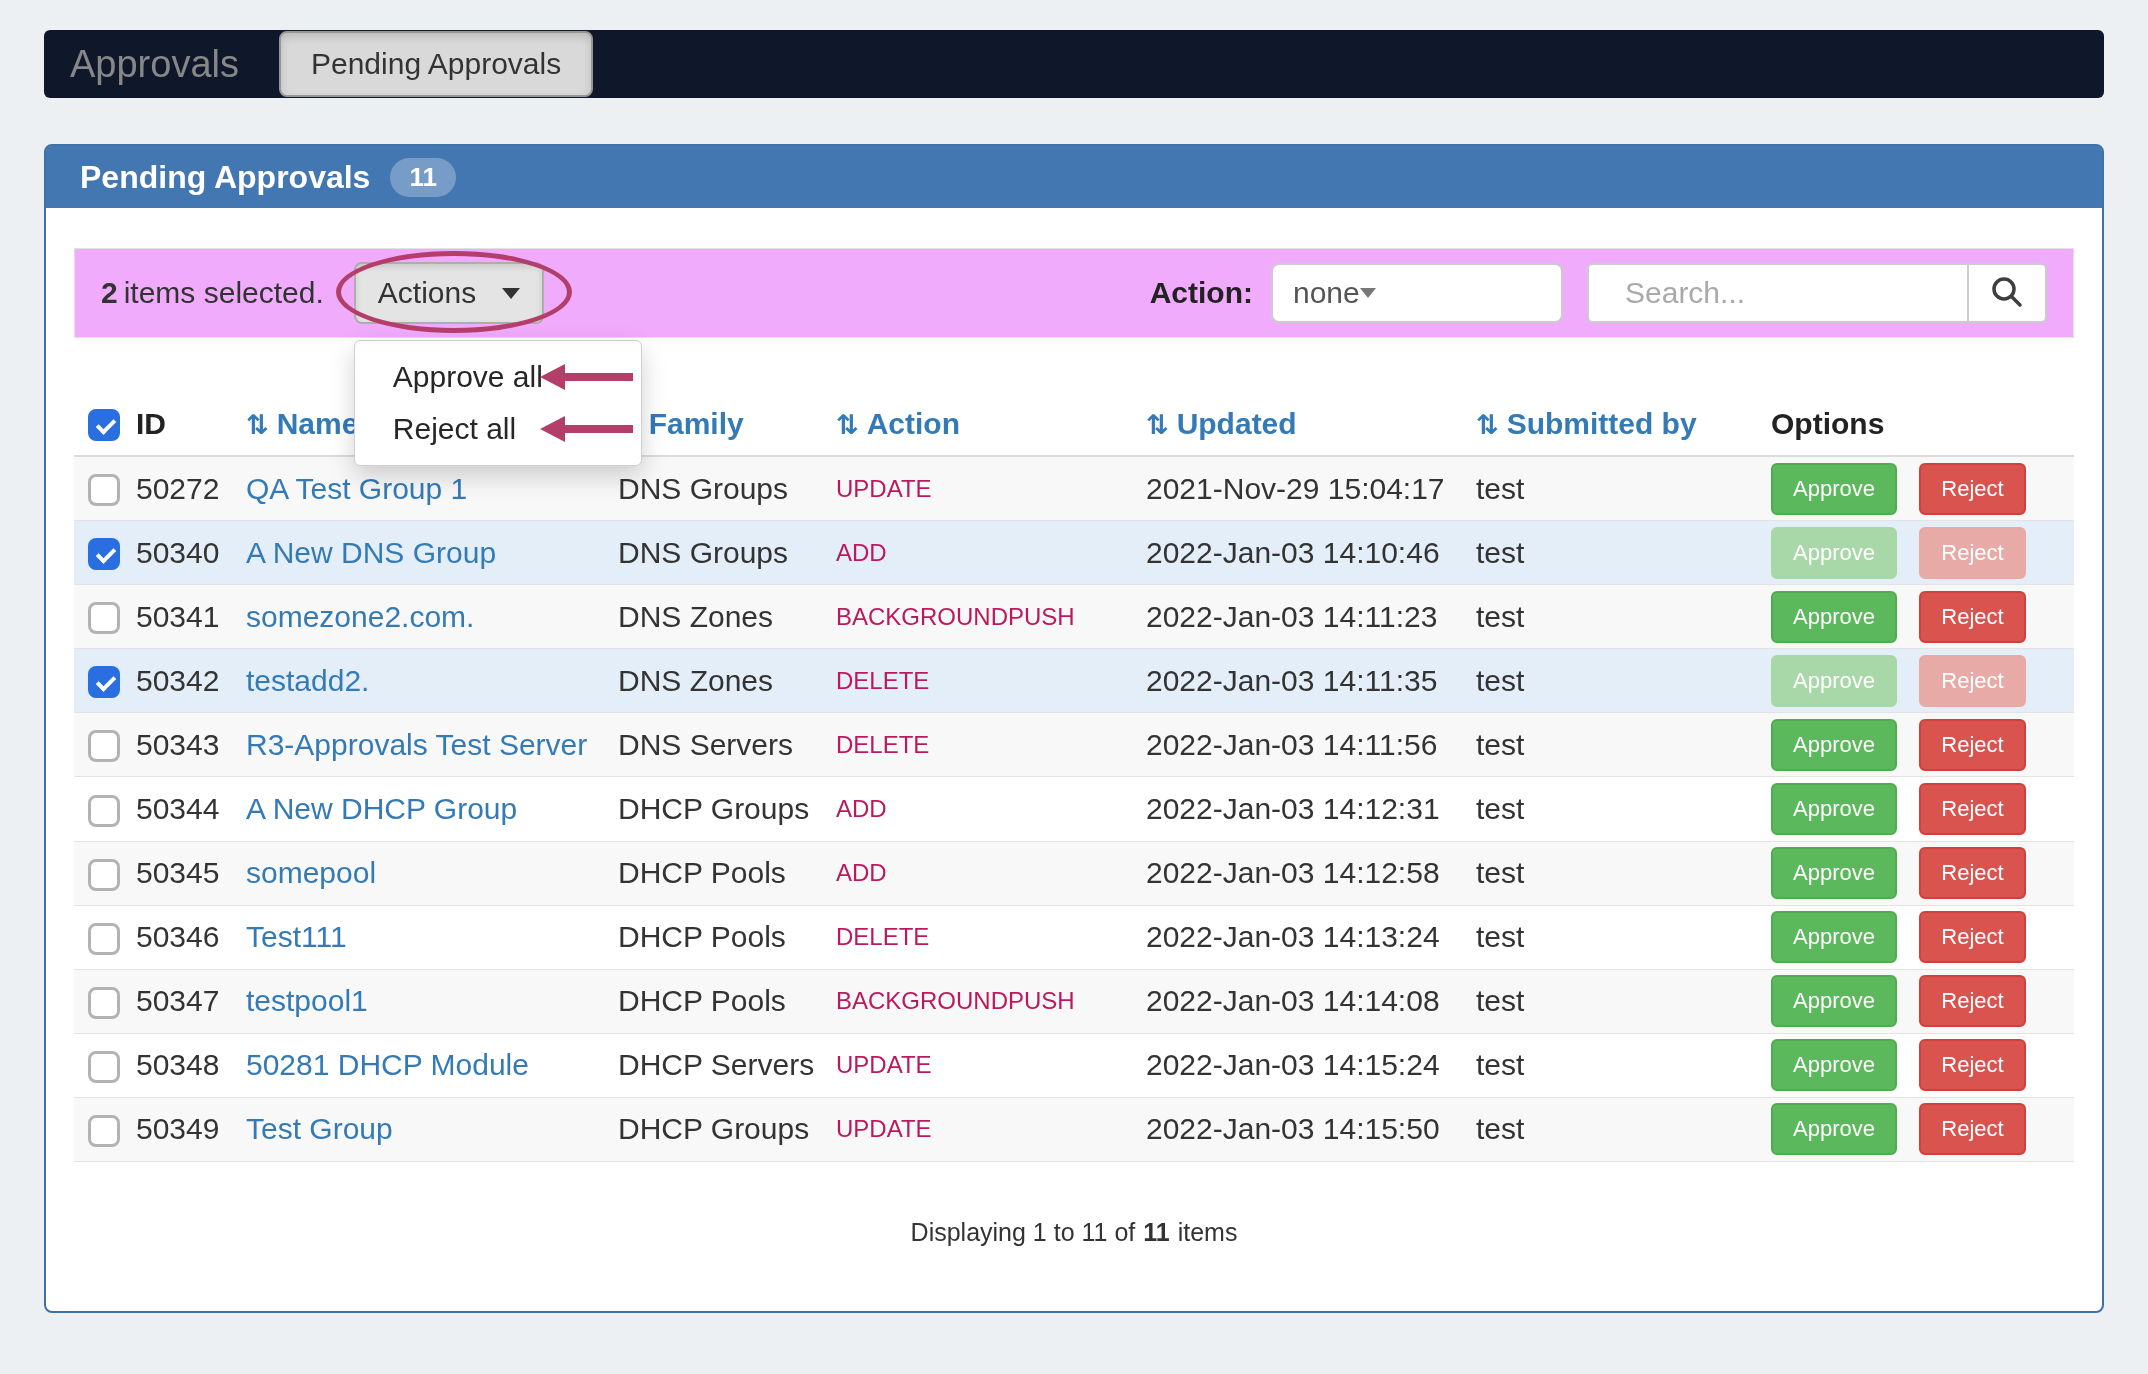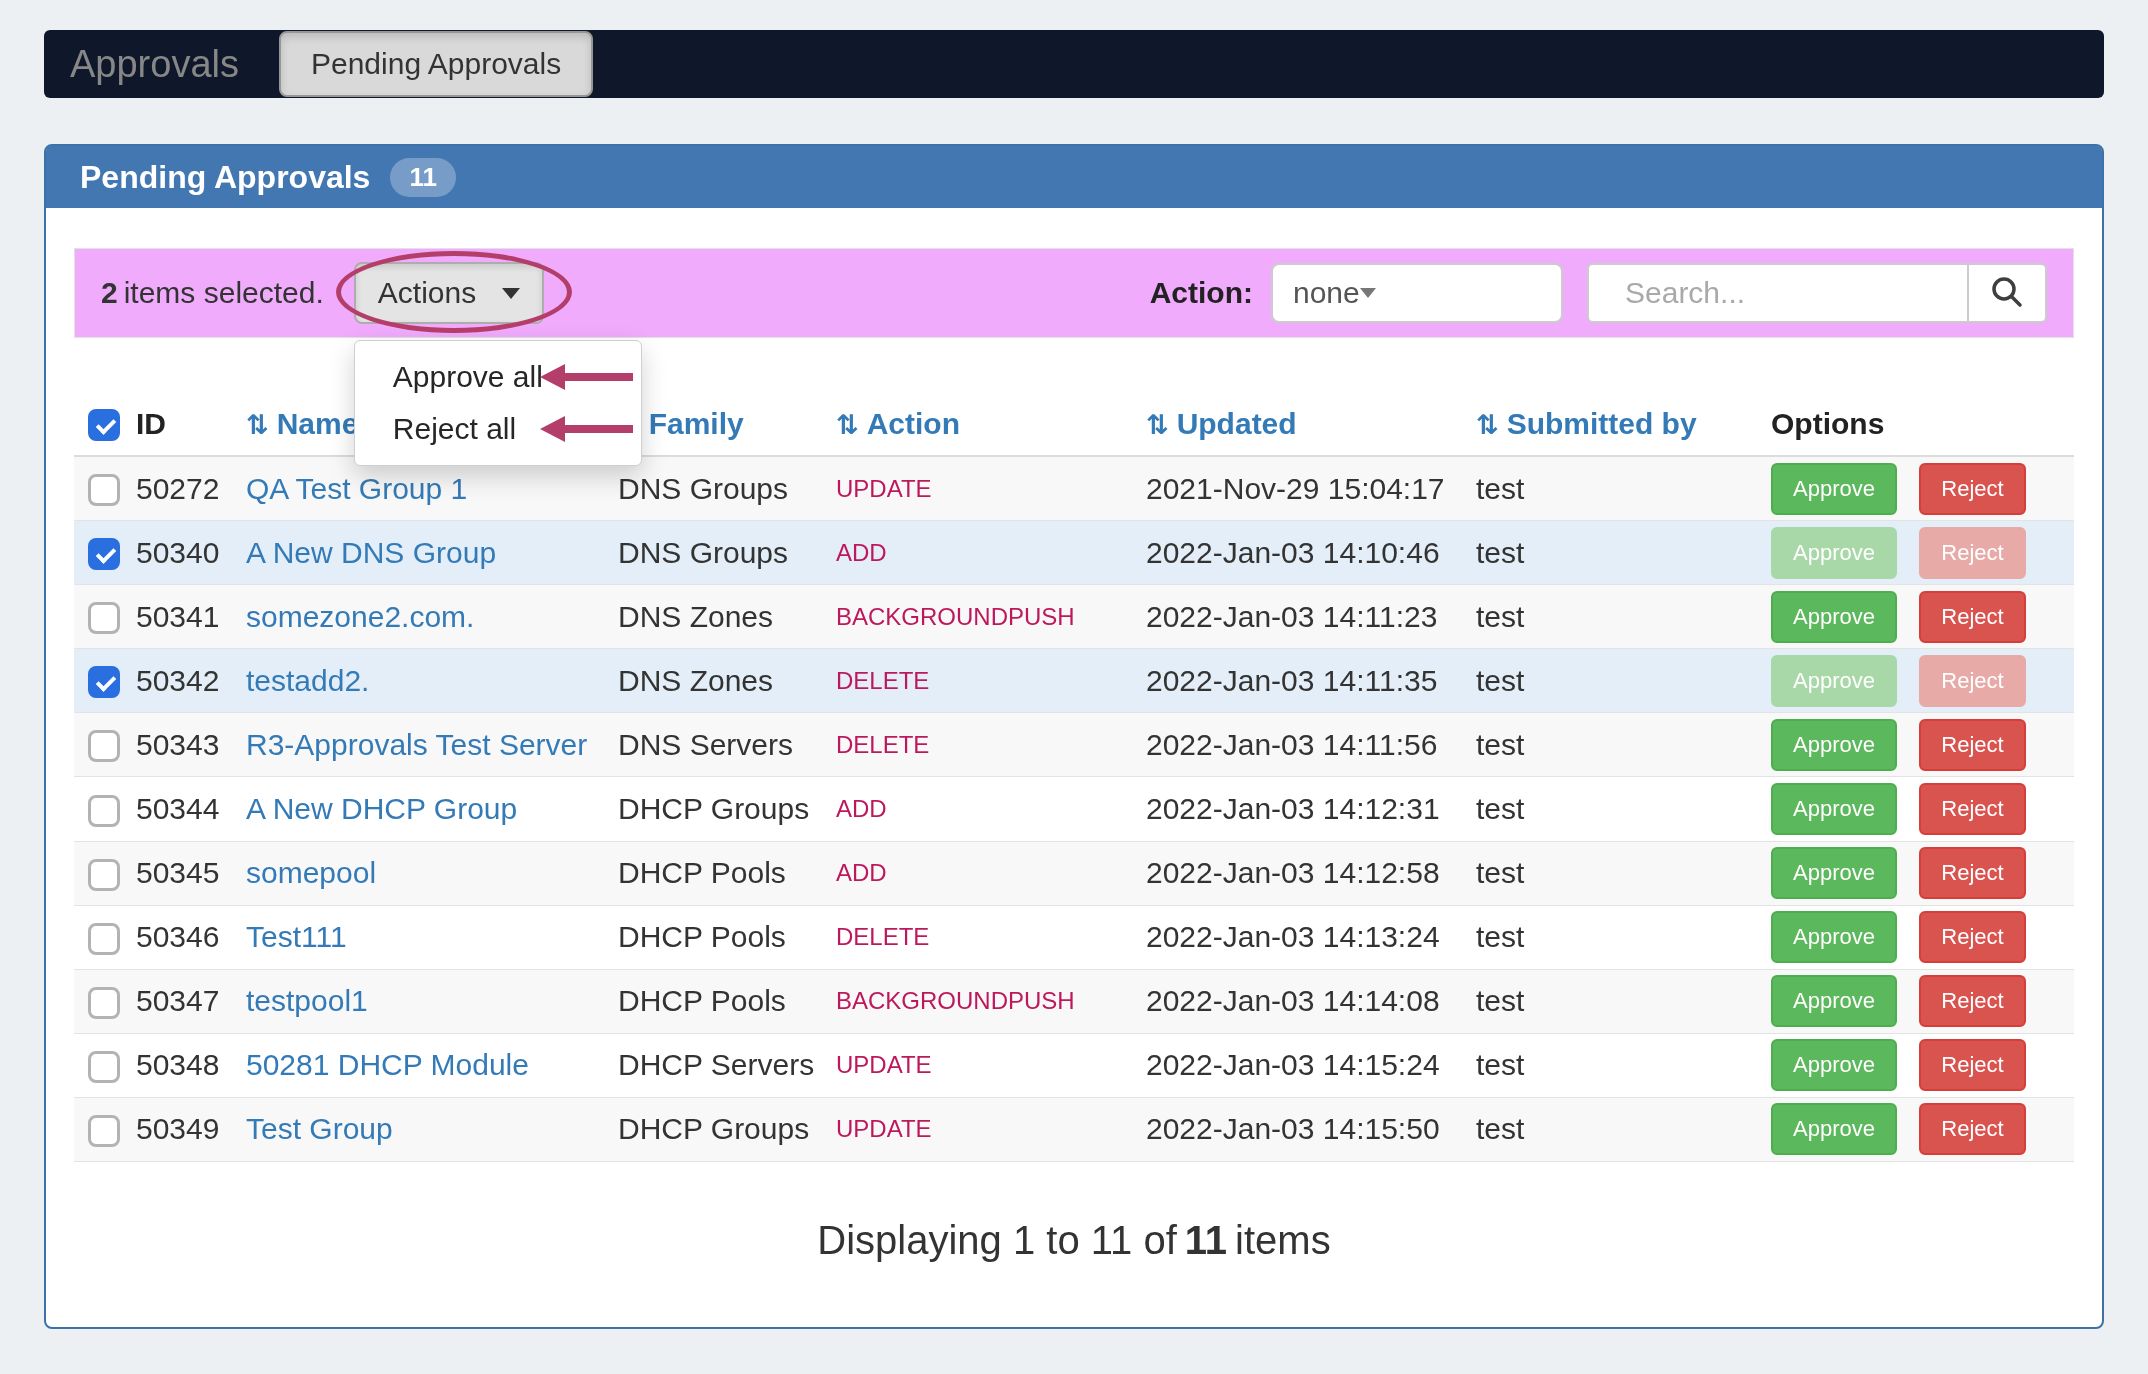--- a/index.html
+++ b/index.html
@@ -162,21 +162,21 @@
     vertical-align: middle; cursor: pointer;
   }
   .cb.checked { background: #2a6fe0; border-color: #2a6fe0; }
   .cb.checked::after {
     content: ""; position: absolute; left: 6px; top: 7px;
     width: 14px; height: 7px;
     border-left: 4px solid #fff; border-bottom: 4px solid #fff;
     transform: rotate(-45deg);
   }
 
-  .table-footer { text-align: center; font-size: 40px; color: #333; margin-top: 56px; }
+  .table-footer { text-align: center; font-size: 25px; color: #333; margin-top: 56px; }
   .table-footer b { margin: 0 8px; }
 </style>
 </head>
 <body>
 
 <div class="page">
 
   <div class="top-card">
     <div class="page-title">Approvals</div>
     <button class="tab active">Pending Approvals</button>

